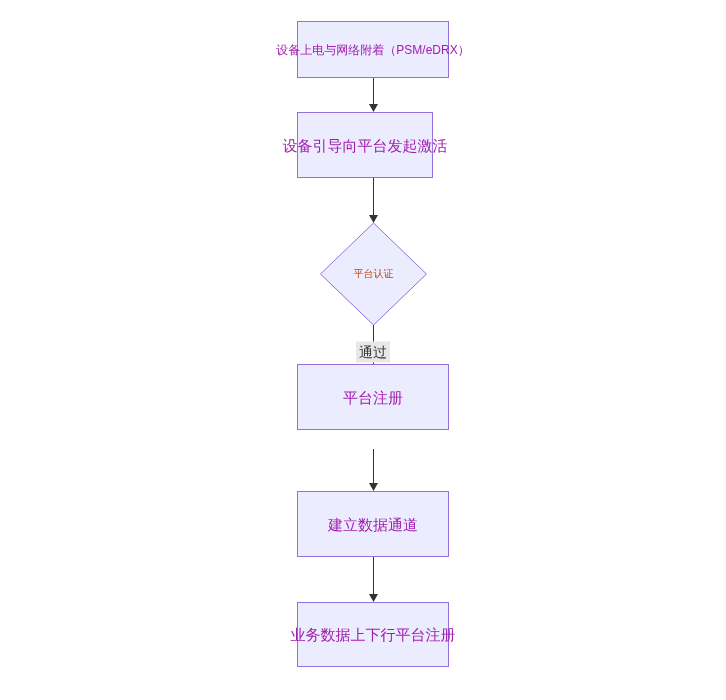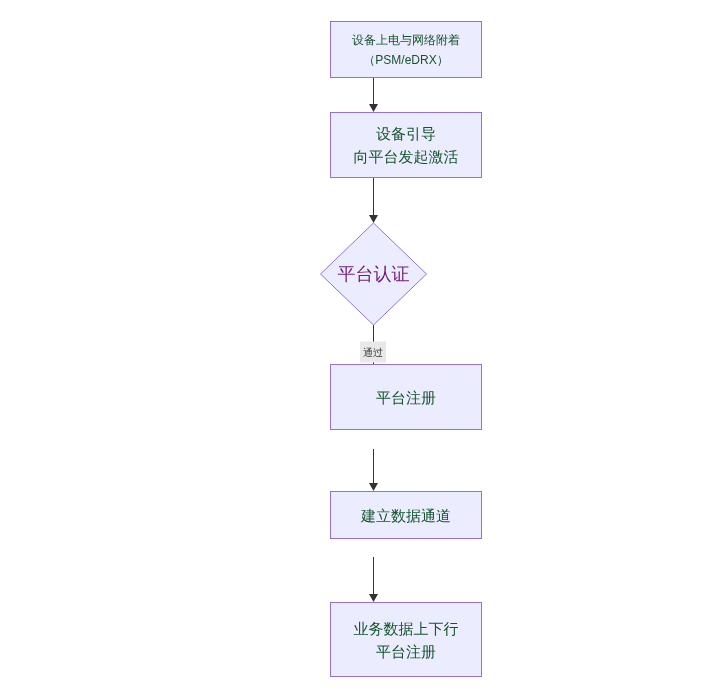--- a/index.html
+++ b/index.html
@@ -21,56 +21,55 @@
     top: 0;
     width: 726px;
     height: 700px;
     z-index: 1;
   }
   .node {
     position: absolute;
     box-sizing: border-box;
     background: #ECECFF;
     border: 1px solid #9370DB;
-    color: #14532d;
+    color: #a21caf;
     display: flex;
-    flex-direction: column;
+    flex-direction: row;
     align-items: center;
     justify-content: center;
     text-align: center;
     z-index: 2;
-    margin-left: 33px;
   }
   .node .line { white-space: nowrap; }
   .node.f12 { font-size: 12px; }
   .node.f12 .line { line-height: 20px; }
   .node.f15 { font-size: 15px; }
   .node.f15 .line { line-height: 23px; }
   .diamond-label {
     position: absolute;
     left: 320px;
     top: 223px;
     width: 107px;
     height: 102px;
     display: flex;
     align-items: center;
     justify-content: center;
-    color: #701a75;
-    font-size: 18px;
+    color: #c2410c;
+    font-size: 10px;
     z-index: 2;
     text-align: center;
   }
   .edge-label {
     position: absolute;
     left: 373px;
     top: 352px;
     transform: translate(-50%, -50%);
     background: #e8e8e8;
     color: #333333;
-    font-size: 10px;
+    font-size: 14px;
     line-height: 19px;
     padding: 1px 3px;
     z-index: 3;
     white-space: nowrap;
   }
 </style>
 </head>
 <body>
 
 <div class="canvas">
@@ -93,37 +92,37 @@
 
     <line x1="373.5" y1="557" x2="373.5" y2="595" stroke="#333333" stroke-width="1"></line>
     <polygon points="369,594 378,594 373.5,602" fill="#333333"></polygon>
   </svg>
 
   <div class="node f12" style="left:297px; top:21px; width:152px; height:57px;">
     <div class="line">设备上电与网络附着</div>
     <div class="line">（PSM/eDRX）</div>
   </div>
 
-  <div class="node f15" style="left:297px; top:112px; width:152px; height:66px;justify-content:center;">
+  <div class="node f15" style="left:297px; top:112px; width:136px; height:66px;justify-content:center;">
     <div class="line">设备引导</div>
     <div class="line">向平台发起激活</div>
   </div>
 
   <div class="diamond-label">
     <span class="line">平台认证</span>
   </div>
 
   <div class="edge-label">通过</div>
 
   <div class="node f15" style="left:297px; top:364px; width:152px; height:66px;">
     <div class="line">平台注册</div>
   </div>
 
-  <div class="node f15" style="left:297px; top:491px; width:152px; height:48px;">
+  <div class="node f15" style="left:297px; top:491px; width:152px; height:66px;">
     <div class="line">建立数据通道</div>
   </div>
 
-  <div class="node f15" style="left:297px; top:602px; width:152px; height:75px;">
+  <div class="node f15" style="left:297px; top:602px; width:152px; height:65px;">
     <div class="line">业务数据上下行</div>
     <div class="line">平台注册</div>
   </div>
 
 </div>
 
 </body></html>

